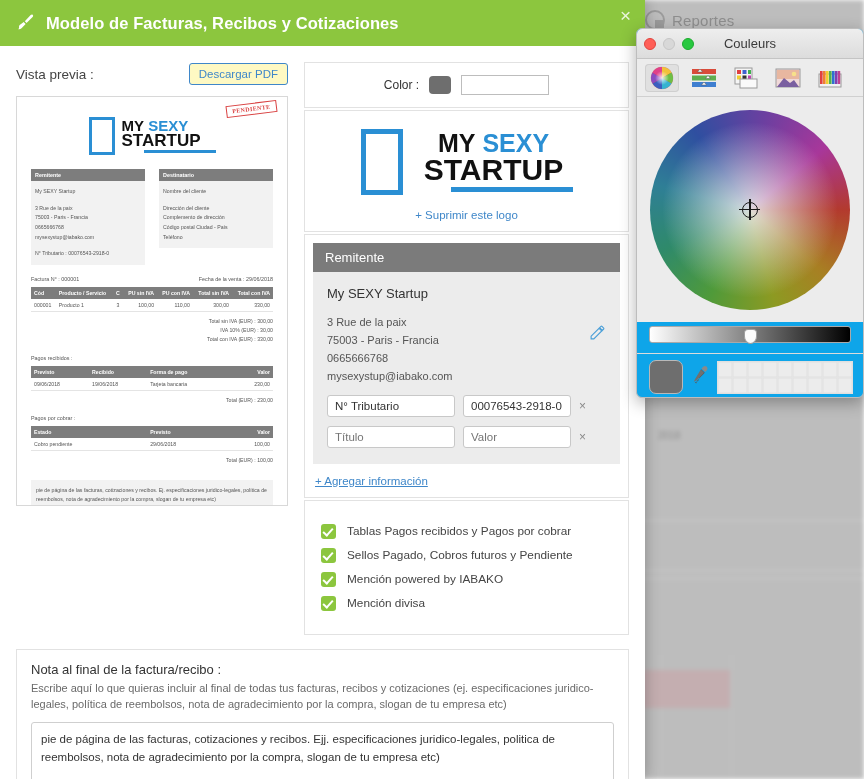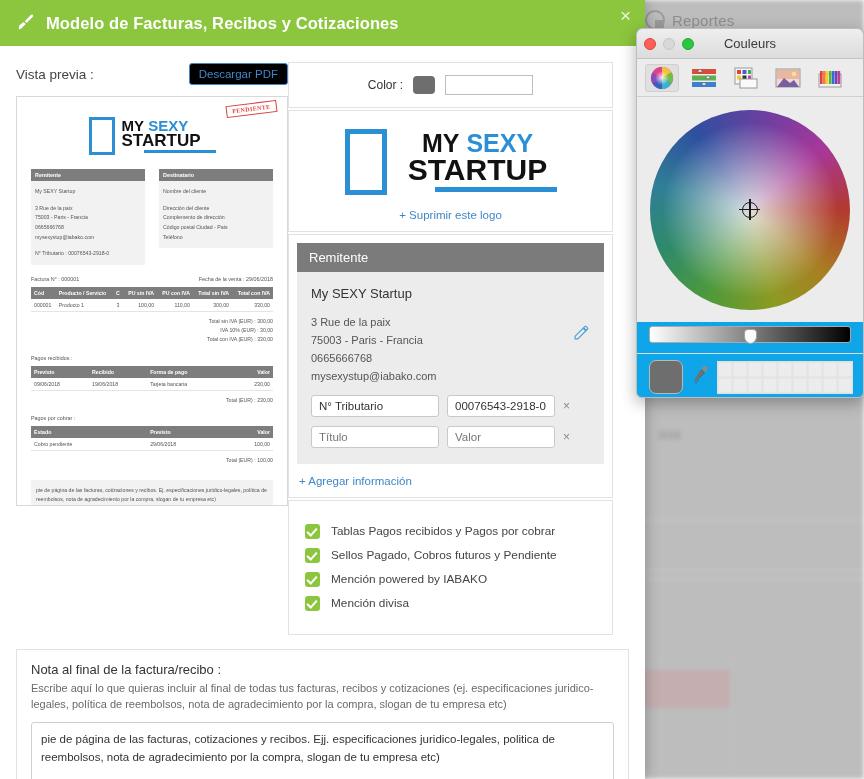--- a/index.html
+++ b/index.html
@@ -53,32 +53,32 @@
   #modal-title { color: #fff; font-size: 16.5px; font-weight: bold; letter-spacing: .1px; }
   #modal-close {
     position: absolute; right: 14px; top: 6px;
     color: rgba(255,255,255,.82); font-size: 19px; line-height: 1;
     cursor: pointer; font-weight: 300;
   }
 
   #modal-body { padding: 16px 16px 0 16px; height: 733px; position: relative; }
 
   
-  #cols { display: flex; }
+  #cols { display: flex; gap: 16px; }
   #left-col { width: 272px; }
   #right-col { width: 325px; }
 
   
   #preview-head {
     display: flex; align-items: center; justify-content: space-between;
     margin-bottom: 10px; height: 24px;
   }
   #preview-label { font-size: 13.5px; color: #444; }
   #download-pdf {
-    border: 1px solid #3f87c9; color: #3f87c9; background: #000000;
+    border: 1px solid #3f87c9; color: #3f87c9; background: #fef9c3;
     font-size: 11.5px; padding: 4px 9px; border-radius: 3px;
     cursor: pointer; font-family: inherit;
   }
   #doc {
     border: 1px solid #d8d8d8; background: #fff; height: 410px;
     padding: 14px 14px 8px 14px; position: relative; overflow: hidden;
   }
 
   
   #doc-logo { display:flex; align-items:center; justify-content:center;
@@ -153,21 +153,21 @@
   .kv-row { display:flex; align-items:center; gap: 8px; margin-top: 9px; }
   .kv-row input {
     height: 22px; border: 1px solid #c8c8c8; border-radius: 3px;
     background:#fff; font-size: 11.5px; padding: 0 7px; color:#333;
     font-family: inherit;
   }
   .kv-key { width: 128px; }
   .kv-val { width: 108px; }
   .kv-x { color:#8a8a8a; font-size: 12px; cursor:pointer; }
   #agregar-info { color:#3f87c9; font-size: 11.5px; margin-top: 11px;
-                  display:inline-block; cursor:pointer; padding-left: 2px; }
+                  display:inline-block; cursor:pointer; padding-left: 2px; text-decoration: underline; }
 
   
   #check-panel { padding: 14px 16px 14px 16px; }
   .chk-row { display:flex; align-items:center; gap: 11px; margin: 9px 0; }
   .chk-box { width: 15px; height: 15px; border-radius: 3px; background:#8cc63e;
              position:relative; flex: 0 0 auto; cursor:pointer; }
   .chk-box:after { content:""; position:absolute; left: 4px; top: 2px;
              width: 4px; height: 8px; border:solid #fff;
              border-width: 0 2px 2px 0; transform: rotate(42deg); }
   .chk-label { font-size: 11.8px; color:#444; }

